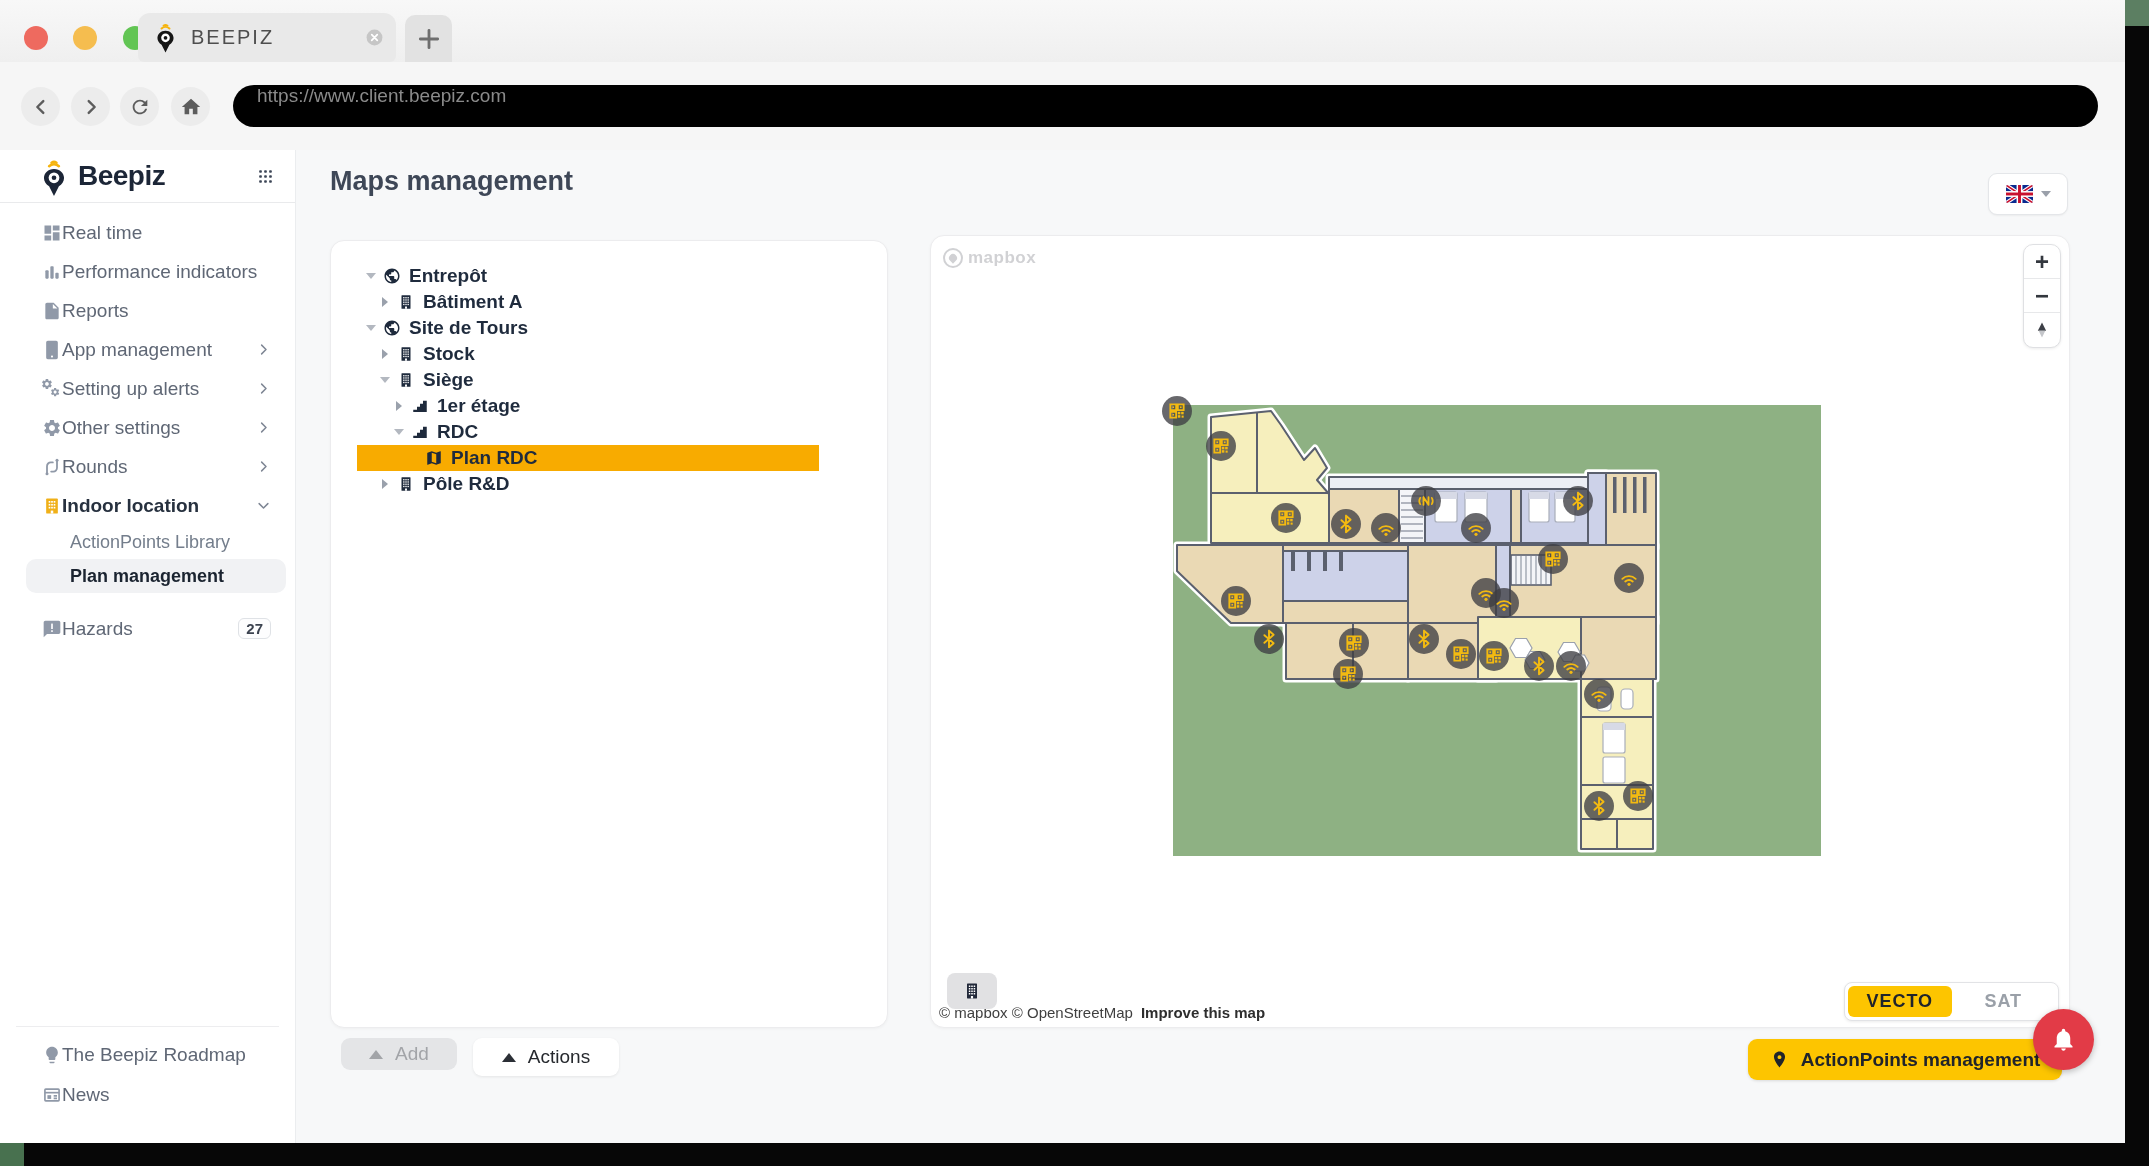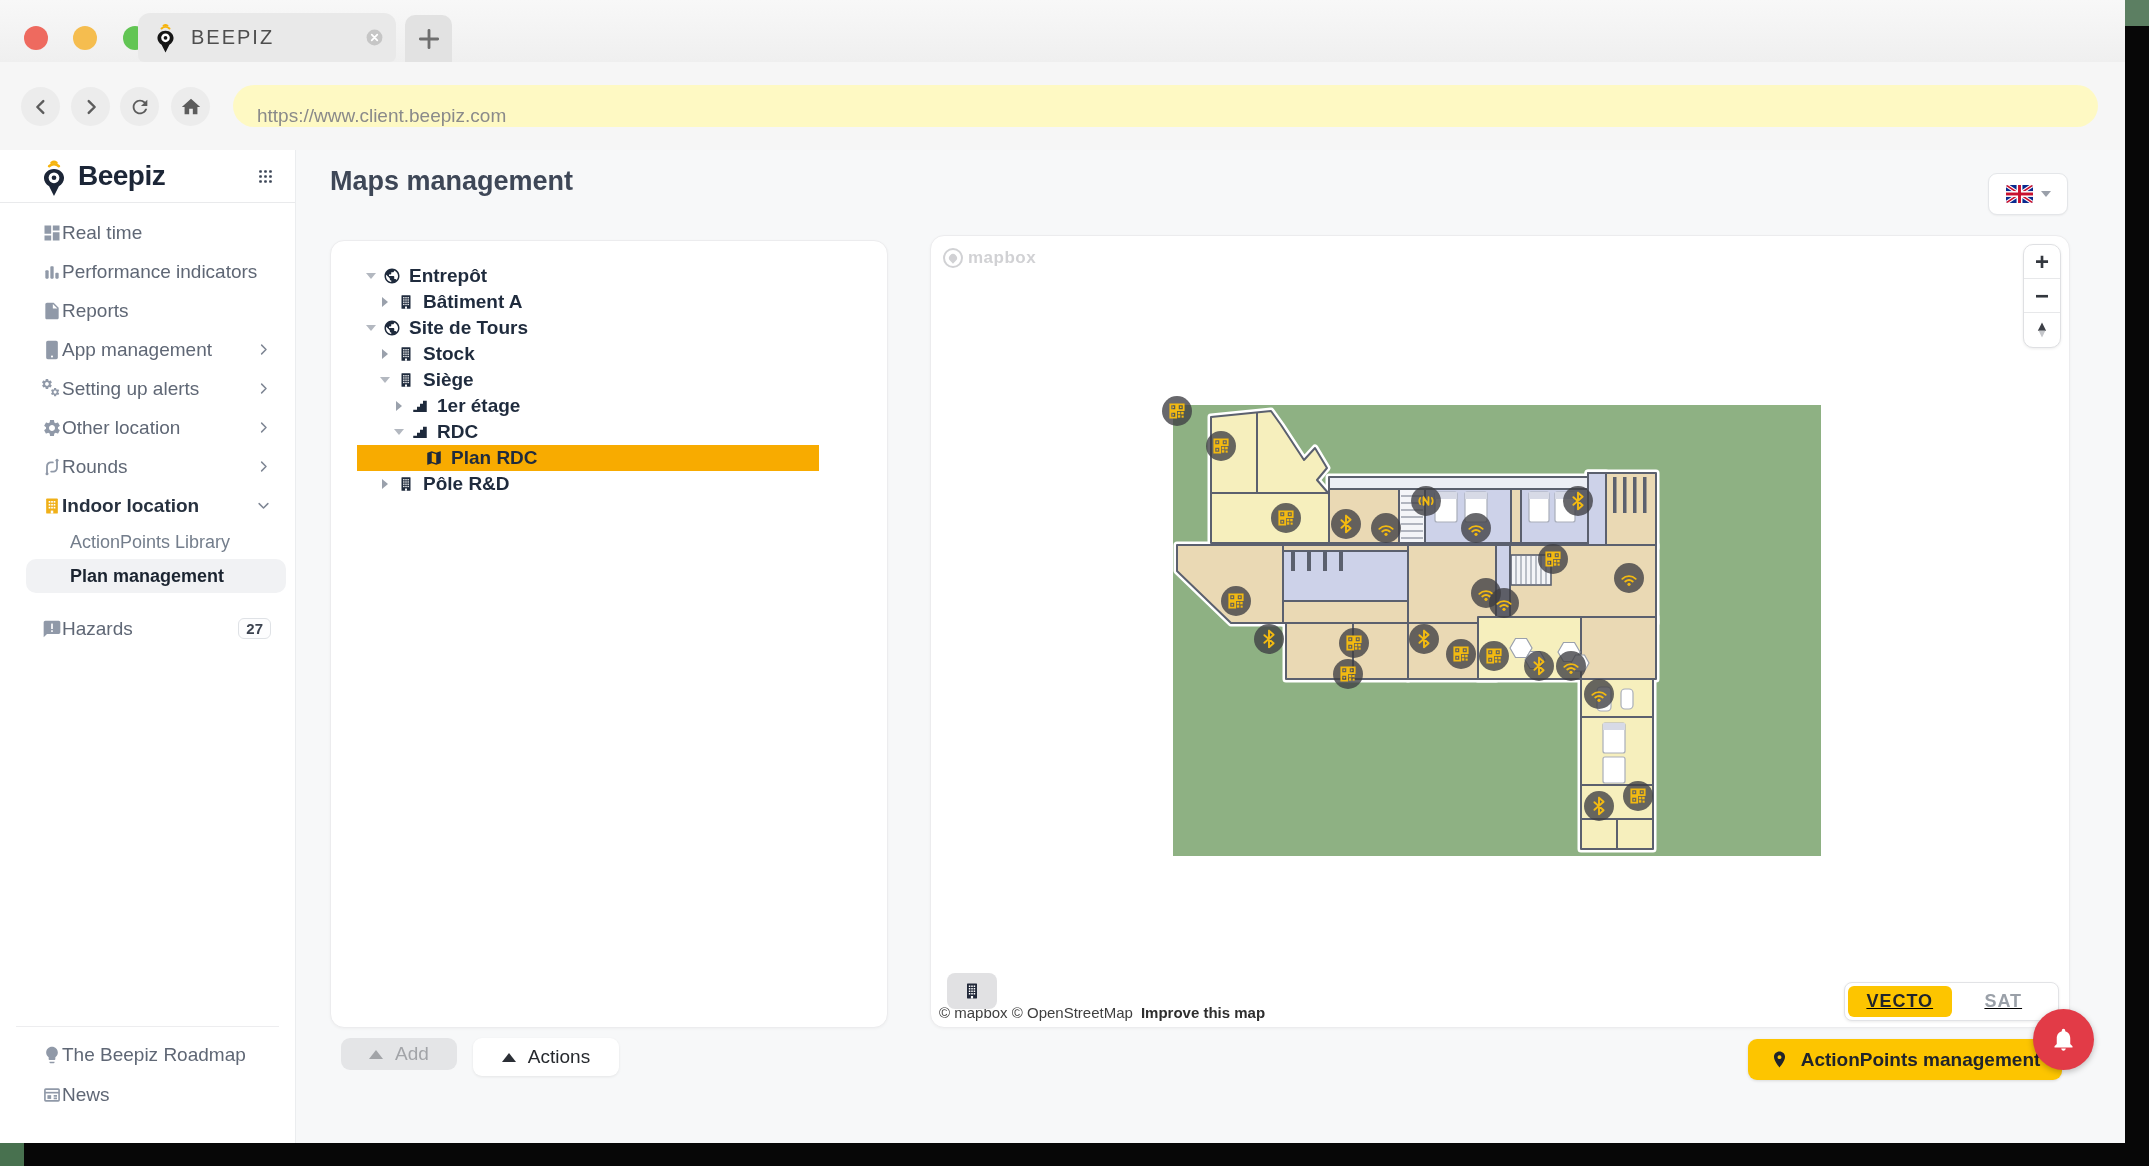--- a/index.html
+++ b/index.html
@@ -26,22 +26,22 @@
   .tab .cls { width:19px; height:19px; flex:0 0 auto; }
   .newtab { position:absolute; left:405px; top:15px; width:47px; height:47px; background:#e2e2e2;
             border-radius:10px 10px 0 0; display:flex; align-items:center; justify-content:center; color:#6e6e6e; }
   .newtab svg { width:26px; height:26px; }
 
   .toolbar { position:relative; height:88px; background:#f6f6f6; box-shadow:0 1px 0 #e6e6e6; }
   .navbtn { position:absolute; top:94px; width:39px; height:39px; border-radius:50%; background:#ececec;
             display:flex; align-items:center; justify-content:center; color:#5c5c5c; }
   .toolbar .navbtn { top:25px; }
   .navbtn svg { width:22px; height:22px; }
-  .urlbar { position:absolute; left:233px; top:23px; width:1865px; height:42px; background:#fef9c3;
-            border-radius:21px; display:flex; align-items:flex-end; padding:0 24px; }
+  .urlbar { position:absolute; left:233px; top:23px; width:1865px; height:42px; background:#000000;
+            border-radius:21px; display:flex; align-items:flex-start; padding:0 24px; }
   .urlbar span { font-size:19px; color:#8a8a8a; }
 
   
   .app { position:absolute; left:0; top:150px; width:2125px; height:993px; display:flex; }
 
   
   .sidebar { width:296px; background:#ffffff; border-right:1px solid #ebedef; display:flex; flex-direction:column; }
   .logo-row { height:53px; display:flex; align-items:center; padding:0 20px 0 40px; border-bottom:1px solid #e9eaec; }
   .logo-mark { width:28px; height:40px; color:#1c2637; margin-top:4px; }
   .brand { font-size:28px; font-weight:800; color:#1c2637; margin-left:10px; letter-spacing:-0.5px; flex:1; }
@@ -125,21 +125,21 @@
   .zbtn svg { width:20px; height:20px; }
   .plan-wrap { position:absolute; left:242px; top:169px; width:648px; height:451px; }
   .plan-wrap svg { overflow:visible; }
   .bld-btn { position:absolute; left:16px; bottom:18px; width:50px; height:36px; background:#e1e1e3;
              border-radius:8px; display:flex; align-items:center; justify-content:center; z-index:2; }
   .bld-btn svg { width:20px; height:20px; color:#22293a; }
   .attrib { position:absolute; left:8px; bottom:6px; font-size:15px; color:#3f3f3f; white-space:nowrap; z-index:1; }
   .attrib b { color:#2e2e2e; margin-left:8px; }
   .vs-toggle { position:absolute; right:10px; bottom:6px; width:215px; height:39px; background:#fff;
                border:1px solid #e2e3e6; border-radius:8px; box-shadow:0 1px 3px rgba(0,0,0,.08);
-               display:flex; padding:3px;text-decoration:underline; }
+               display:flex; padding:3px; }
   .vs-seg { flex:1; display:flex; align-items:center; justify-content:center; font-size:18px; font-weight:700;
             border-radius:6px; letter-spacing:1px; cursor:pointer; }
   .vs-seg.on { background:#fdc500; color:#20242b; }
   .vs-seg.off { color:#9aa0a8; }
 
   .hidden-defs { position:absolute; width:0; height:0; overflow:hidden; }
 </style>
 </head>
 <body>
 
@@ -430,21 +430,21 @@
               </svg>
               <span class="lbl">Setting up alerts</span>
               <svg class="chev">
                 <use href="#i-chev"></use>
               </svg>
             </div>
             <div class="snav-item">
               <svg class="ic">
                 <use href="#i-gear"></use>
               </svg>
-              <span class="lbl">Other location</span>
+              <span class="lbl">Other settings</span>
               <svg class="chev">
                 <use href="#i-chev"></use>
               </svg>
             </div>
             <div class="snav-item">
               <svg class="ic">
                 <use href="#i-route"></use>
               </svg>
               <span class="lbl">Rounds</span>
               <svg class="chev">

